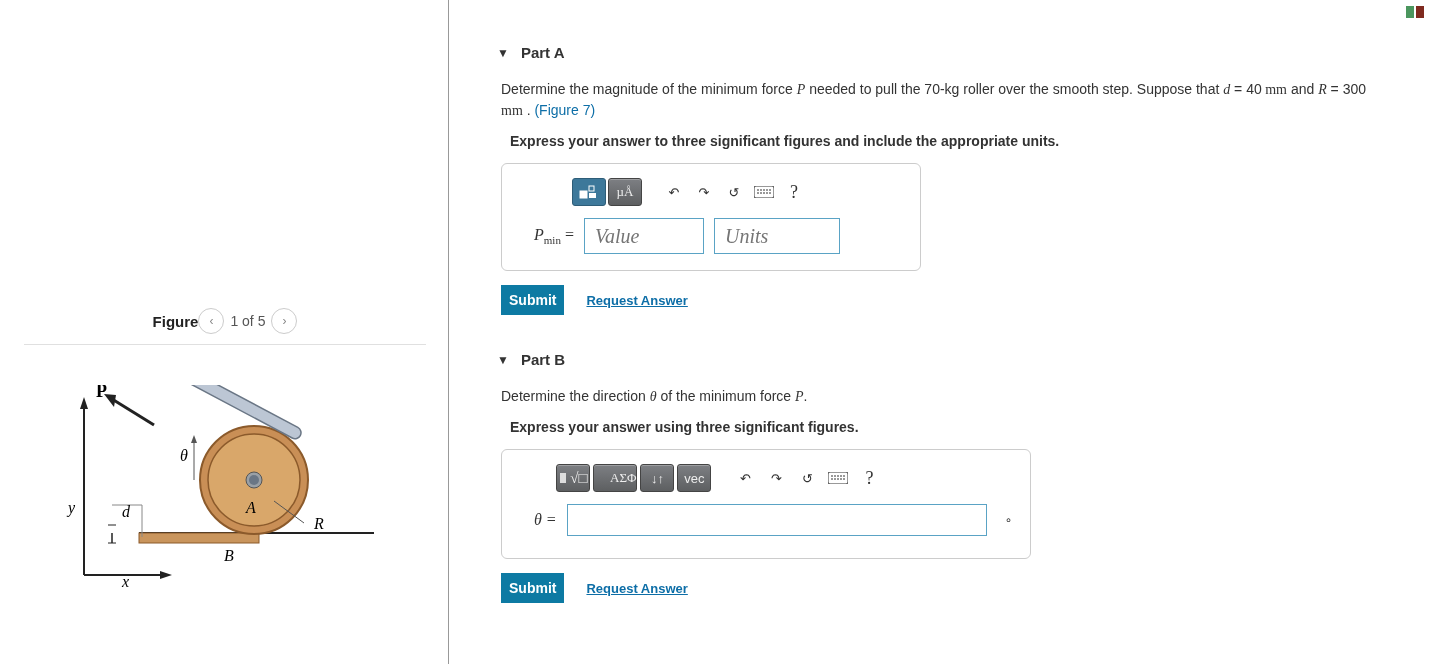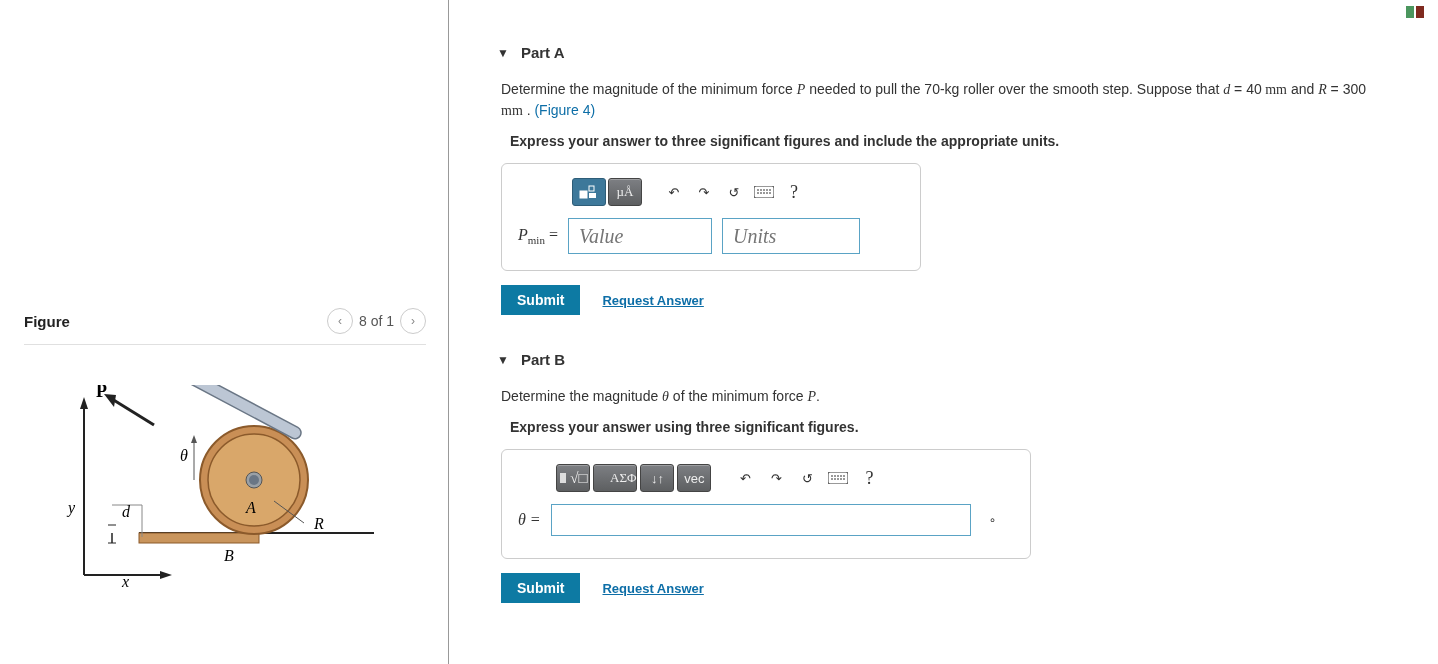--- a/index.html
+++ b/index.html
@@ -5,21 +5,21 @@
   * { box-sizing: border-box; }
   body { margin: 0; font-family: Arial, Helvetica, sans-serif; font-size: 14px; color: #333; background: #fff; }
   .page { display: flex; width: 1438px; height: 664px; }
   .left-pane { width: 449px; border-right: 1px solid #999; padding: 0 22px 0 24px; }
   .right-pane { flex: 1; padding: 0 24px 0 48px; position: relative; }
   .top-icons { position: absolute; top: 6px; right: 14px; display: flex; gap: 2px; }
   .icon-sq { width: 8px; height: 12px; }
   .green-sq { background: #4b965e; }
   .red-sq { background: #7f2a1f; }
 
-  .figure-header { display: flex; align-items: center; justify-content: space-between; margin-top: 308px; padding-bottom: 10px; border-bottom: 1px solid #e0e0e0; }
+  .figure-header { display: flex; align-items: center; justify-content: center; margin-top: 308px; padding-bottom: 10px; border-bottom: 1px solid #e0e0e0; }
   .figure-title { font-weight: bold; font-size: 15px; color: #222; }
   .pager { display: flex; align-items: center; gap: 6px; color: #555; }
   .pager-btn { width: 26px; height: 26px; border: 1px solid #ccc; border-radius: 50%; background: #fff; display: flex; align-items: center; justify-content: center; font-size: 12px; color: #888; cursor: pointer; }
   .pager-txt { font-size: 14px; }
   .figure-area { position: relative; width: 330px; height: 220px; margin-top: 40px; margin-left: 20px; }
 
   .part-row { display: flex; align-items: center; gap: 12px; margin-top: 44px; }
   .part-caret { font-size: 12px; cursor: pointer; }
   .part-title { font-weight: bold; font-size: 15px; }
   .part-body { padding-left: 4px; margin-top: 18px; }
@@ -35,51 +35,51 @@
   .toolbar { display: flex; align-items: center; gap: 2px; margin-bottom: 12px; margin-left: 54px; }
   .toolbar-b { margin-left: 38px; gap: 3px; }
   .tb-btn { height: 28px; min-width: 34px; border: 1px solid rgba(0,0,0,0.3); border-radius: 3px; display: flex; align-items: center; justify-content: center; font-size: 13px; cursor: pointer; background: #fff; }
   .tb-grad { background: linear-gradient(#7d7f83, #5d5f61); color: #eee; border-color: #444; box-shadow: inset 0 1px 0 rgba(255,255,255,0.25); }
   .tb-active { background: #3d789a; color: #fff; border-color: #2e5d78; }
   .tb-plain { border: none; background: transparent; color: #333; min-width: 28px; }
   .tb-sep { width: 14px; }
   .help { font-family: 'Times New Roman', serif; font-size: 18px; }
 
   .val-row { display: flex; align-items: center; gap: 10px; }
-  .var-label { font-family: 'Times New Roman', serif; font-style: italic; font-size: 16px; white-space: nowrap; }
+  .var-label { font-family: 'Times New Roman', serif; font-style: italic; font-size: 16px; white-space: nowrap; margin-left: 16px; }
   .var-label sub { font-style: normal; font-size: 11px; }
   .ns { font-style: normal; }
   .inp { height: 36px; border: 1px solid #5aa3c5; background: #fff; font-family: 'Times New Roman', serif; font-style: italic; font-size: 20px; color: #999; padding: 0 10px; outline: none; }
-  .inp-val { width: 144px; }
-  .inp-unit { width: 138px; }
+  .inp-val { width: 120px; }
+  .inp-unit { width: 126px; }
   .inp-theta { height: 32px; width: 420px; border: 1px solid #5aa3c5; padding: 0 8px; outline: none; font-size: 14px; }
   .deg { font-size: 12px; margin-left: 8px; }
 
   .submit-row { display: flex; align-items: center; gap: 22px; margin-top: 14px; }
-  .submit-btn { background: #0d7aa3; color: #fff; border: none; padding: 7px 16px; font-weight: bold; font-size: 14px; cursor: pointer; }
+  .submit-btn { background: #0d7aa3; color: #fff; border: none; padding: 7px 8px; font-weight: bold; font-size: 14px; cursor: pointer; }
   .req-ans { color: #0d6ea7; text-decoration: underline; font-size: 13px; font-weight: bold; cursor: pointer; }
 
   .frac-icon { display: flex; align-items: center; gap: 2px; }
   .root-icon { font-family: 'Times New Roman', serif; font-size: 15px; }
   .greek { font-family: 'Times New Roman', serif; padding-left: 16px; }
   .arrows { font-size: 13px; }
   .part-b-row { margin-top: 36px; }
 </style>
 </head>
 <body>
 
 <div class="page">
   <div class="left-pane">
     <div class="figure-header">
       <div class="figure-title">Figure</div>
       <div class="pager">
         <div class="pager-btn">
           <span>‹</span>
         </div>
-        <span class="pager-txt">8 of 1</span>
+        <span class="pager-txt">1 of 5</span>
         <div class="pager-btn">
           <span>›</span>
         </div>
       </div>
     </div>
 
     <div class="figure-area">
       <svg width="330" height="220" viewBox="0 0 330 220">
 
         <line x1="40" y1="20" x2="40" y2="190" stroke="#222" stroke-width="2"></line>
@@ -127,21 +127,21 @@
       <span class="icon-sq green-sq"></span>
       <span class="icon-sq red-sq"></span>
     </div>
 
     <div class="part-row">
       <span class="part-caret">▼</span>
       <span class="part-title">Part A</span>
     </div>
     <div class="part-body">
       <div class="prompt">
-        <span>Determine the magnitude of the minimum force </span><span class="it">P</span><span> needed to pull the 70-kg roller over the smooth step. Suppose that </span><span class="it">d</span><span> = 40</span><span class="rm">  mm</span><span> and </span><span class="it">R</span><span> = 300</span><span class="rm">  mm</span><span> . </span><span class="link">(Figure 4)</span>
+        <span>Determine the magnitude of the minimum force </span><span class="it">P</span><span> needed to pull the 70-kg roller over the smooth step. Suppose that </span><span class="it">d</span><span> = 40</span><span class="rm">  mm</span><span> and </span><span class="it">R</span><span> = 300</span><span class="rm">  mm</span><span> . </span><span class="link">(Figure 7)</span>
       </div>
       <div class="instr">Express your answer to three significant figures and include the appropriate units.</div>
 
       <div class="answer-box">
         <div class="toolbar">
           <div class="tb-btn tb-active">
             <svg width="22" height="16">
                 <rect x="2" y="7" width="7" height="7" fill="#fff" stroke="#fff" stroke-width="1"></rect>
                 <rect x="11" y="2" width="5" height="5" fill="none" stroke="#fff"></rect>
                 <rect x="11" y="9" width="7" height="5" fill="#fff"></rect>
@@ -180,21 +180,21 @@
         <span class="req-ans">Request Answer</span>
       </div>
     </div>
 
     <div class="part-row part-b-row">
       <span class="part-caret">▼</span>
       <span class="part-title">Part B</span>
     </div>
     <div class="part-body">
       <div class="prompt">
-        <span>Determine the magnitude </span><span class="it">θ</span><span> of the minimum force </span><span class="it">P</span><span>.</span>
+        <span>Determine the direction </span><span class="it">θ</span><span> of the minimum force </span><span class="it">P</span><span>.</span>
       </div>
       <div class="instr">Express your answer using three significant figures.</div>
 
       <div class="answer-box answer-box-b">
         <div class="toolbar toolbar-b">
           <div class="tb-btn tb-grad">
             <span class="frac-icon">
               <svg width="10" height="14">
                   <rect x="2" y="2" width="6" height="10" fill="#ddd"></rect>
                 </svg>

